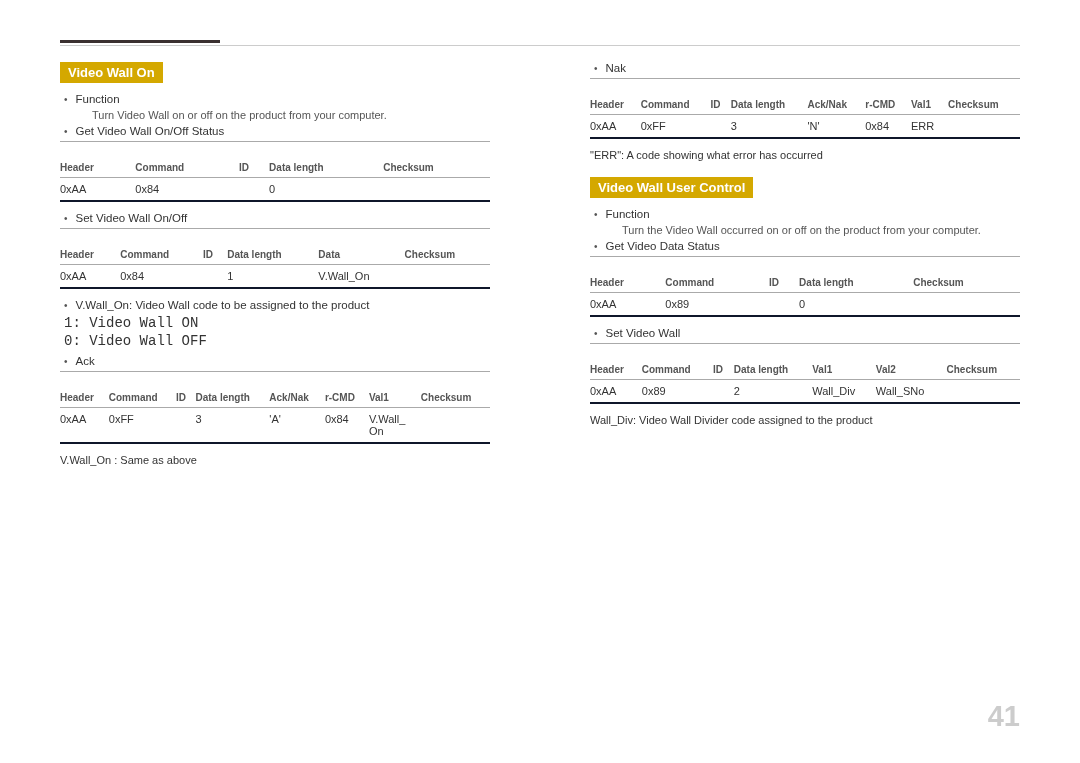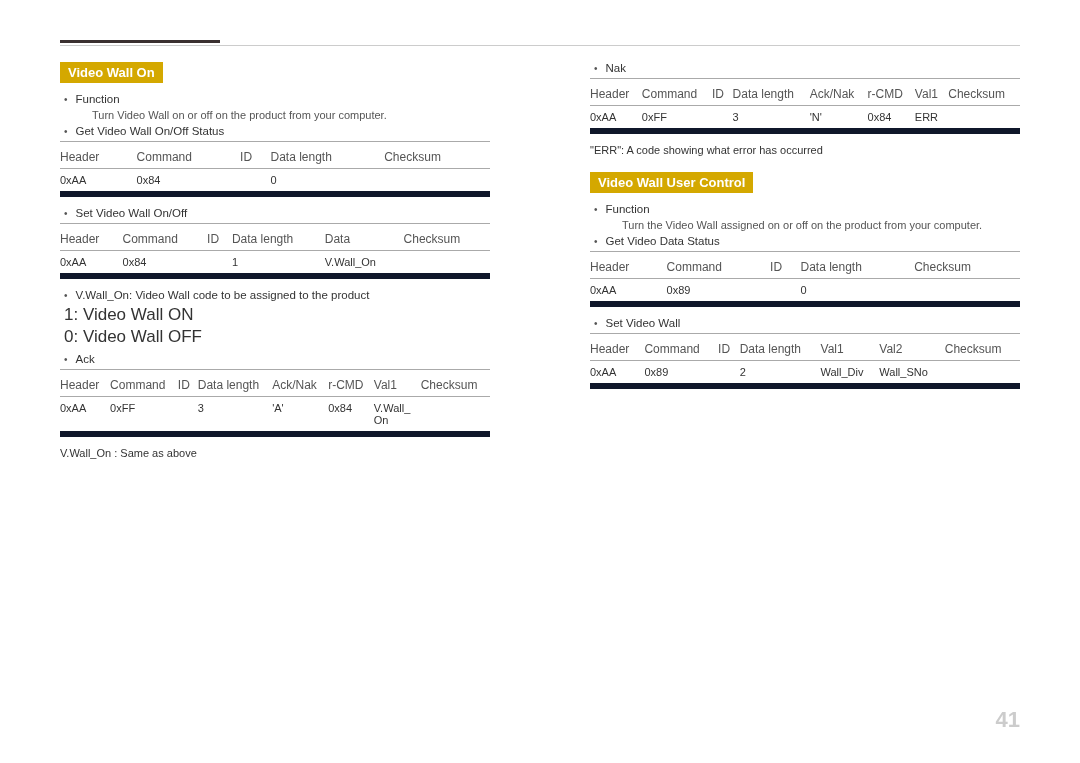--- a/index.html
+++ b/index.html
@@ -66,55 +66,56 @@
       margin-left: 32px;
       margin-bottom: 4px;
     }
     .data-table {
       width: 100%;
       border-collapse: collapse;
       margin-bottom: 10px;
       margin-top: 4px;
     }
     .data-table th {
-      font-size: 12px;
-      font-weight: normal;
+      font-size: 10px;
+      font-weight: bold;
       color: #555;
       border-top: 1px solid #aaa;
       border-bottom: 1px solid #aaa;
-      padding: 8px 6px 4px 0;
+      padding: 20px 6px 4px 0;
       text-align: left;
     }
     .data-table td {
       font-size: 11px;
       color: #333;
       padding: 5px 6px 5px 0;
       border-bottom: 1px solid #ddd;
       vertical-align: top;
     }
     .data-table tr:last-child td {
-      border-bottom: 6px solid #0f172a;
+      border-bottom: 2px solid #0f172a;
     }
     .note-text {
       font-size: 11px;
       color: #333;
       margin-bottom: 6px;
       margin-top: 2px;
     }
     .note-list {
-      font-size: 17px;
+      font-size: 14px;
       color: #333;
       margin-left: 4px;
       margin-bottom: 2px;
+      font-family: Liberation Mono, monospace;
     }
     .page-number {
       position: absolute;
       bottom: 30px;
       right: 60px;
-      font-size: 22px;
+      font-size: 29px;
       color: #ccc;
       font-weight: bold;
     }
     .top-line-short {
       width: 160px;
       height: 3px;
       background: #3a3030;
       margin-bottom: 2px;
     }
     .top-lines {
@@ -295,21 +296,21 @@
       <div class="note-text">"ERR": A code showing what error has occurred</div>
 
       
       <div class="section-title" style="margin-top: 10px;">Video Wall User Control</div>
 
       
       <div class="bullet-item">
         <span class="bullet">•</span>
         <span class="bullet-text">Function</span>
       </div>
-      <div class="sub-text">Turn the Video Wall assigned on or off on the product from your computer.</div>
+      <div class="sub-text">Turn the Video Wall occurred on or off on the product from your computer.</div>
 
       
       <div class="bullet-item">
         <span class="bullet">•</span>
         <span class="bullet-text">Get Video Data Status</span>
       </div>
 
       
       <table class="data-table">
         <thead>
@@ -358,17 +359,18 @@
             <td></td>
             <td>2</td>
             <td>Wall_Div</td>
             <td>Wall_SNo</td>
             <td></td>
           </tr>
         </tbody>
       </table>
 
       
+      <div class="note-text" style="margin-top: 6px;">Wall_Div: Video Wall Divider code assigned to the product</div>
     </div>
   </div>
 
   <div class="page-number">41</div>
 </div>
 
 </body></html>

